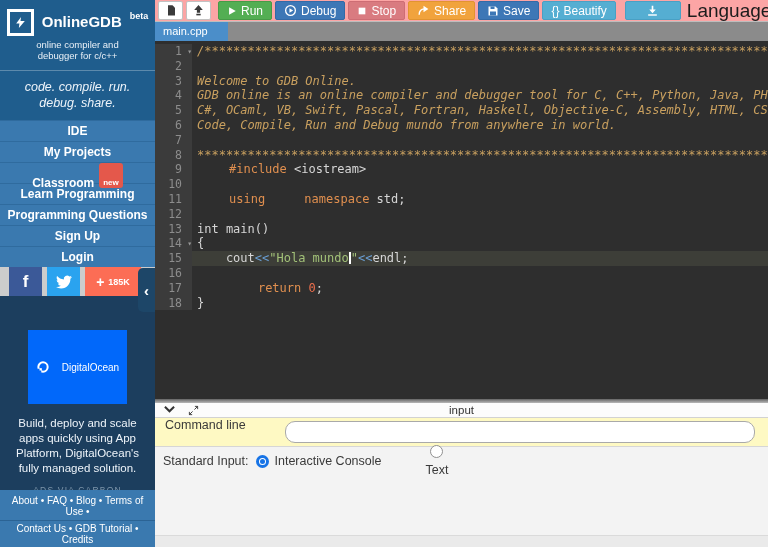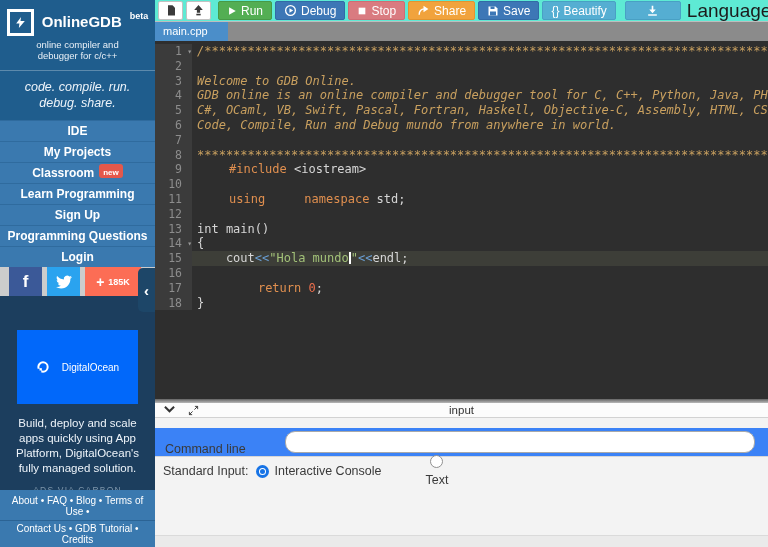--- a/index.html
+++ b/index.html
@@ -9,41 +9,41 @@
   
   .sidebar { position:absolute; left:0; top:0; width:155px; height:547px; background:#3a79af; display:flex; flex-direction:column; }
   .side-top { background:#1f5d8d; }
   .logo-row { display:flex; align-items:flex-start; justify-content:center; gap:8px; padding:9px 4px 1px; }
   .logo-box { width:27px; height:27px; border:3px solid #fff; display:flex; align-items:center; justify-content:center; flex-shrink:0; }
   .logo-title { font-size:15px; font-weight:bold; color:#fff; line-height:26px; }
   .logo-beta { font-size:9px; color:#fff; font-weight:bold; line-height:14px; }
   .logo-subtitle { font-size:9.5px; color:#e9f0f7; text-align:center; line-height:11px; padding:2px 16px 9px; border-bottom:1px solid rgba(255,255,255,0.28); }
   .tagline { font-style:italic; font-size:12.5px; color:#eef4fa; text-align:center; padding:8px 18px 9px; line-height:16px; }
   .menu-item { height:21px; line-height:20px; font-size:12px; font-weight:bold; color:#fff; text-align:center; border-top:1px solid #2f6b9e; cursor:pointer; }
-  .badge { display:inline-block; background:#e4584b; color:#fff; font-size:8px; padding:5px 4px 1px; border-radius:3px; margin-left:5px; vertical-align:2px; line-height:8px; }
+  .badge { display:inline-block; background:#e4584b; color:#fff; font-size:8px; padding:16px 4px 1px; border-radius:3px; margin-left:5px; vertical-align:2px; line-height:8px; }
   .social-row { height:34px; background:#cccccc; display:flex; align-items:center; padding-left:9px; gap:5px; }
   .social { height:29px; display:flex; align-items:center; justify-content:center; color:#fff; cursor:pointer; }
   .fb { width:33px; background:#3b5998; font-size:17px; font-weight:bold; }
   .tw { width:33px; background:#2aa3ef; }
   .follow { width:56px; background:#fc6d55; gap:4px; }
   .follow .plus { font-size:14px; font-weight:bold; line-height:14px; }
   .follow .cnt { font-size:9px; font-weight:bold; }
   .ad { height:194px; background:#1c3e5e; text-align:center; padding-top:34px; }
-  .ad-box { width:121px; height:74px; background:#0168fa; margin:0 auto; display:flex; align-items:center; justify-content:center; gap:12px; }
+  .ad-box { width:99px; height:74px; background:#0168fa; margin:0 auto; display:flex; align-items:center; justify-content:center; gap:12px; }
   .ad-brand { color:#fff; font-size:10px; }
   .ad-text { margin:12px 11px 0; font-size:11.5px; line-height:15px; color:#edf3f9; }
   .ad-attr { margin-top:9px; font-size:8.5px; letter-spacing:1.2px; color:#7d95aa; }
   .side-footer { flex:1; background:#3a79af; font-size:10px; color:#fff; text-align:center; padding-top:3px; }
   .flink-row { padding:2px 2px 3px; cursor:pointer; }
   .flink-row + .flink-row { border-top:1px solid rgba(18,60,96,0.35); }
   .collapse-tab { position:absolute; right:0; top:268px; width:17px; height:44px; background:#1d4668; border-radius:5px 0 0 5px; color:#fff; display:flex; align-items:center; justify-content:center; font-size:15px; font-weight:bold; cursor:pointer; }
 
   
   .main { position:absolute; left:155px; top:0; right:0; height:547px; }
-  .toolbar { height:22px; background:#5eead4; border-bottom:1px solid #bdbdbd; display:flex; align-items:center; padding:0 3px; gap:3px;justify-content:space-between; }
+  .toolbar { height:22px; background:#fca5a5; border-bottom:1px solid #bdbdbd; display:flex; align-items:center; padding:0 3px; gap:3px;justify-content:space-between; }
   .btn { height:19px; border-radius:2px; display:flex; align-items:center; gap:4px; font-size:12px; color:#fff; padding:0 8px; border:1px solid transparent; cursor:pointer; flex-shrink:0; }
   .btn-white { width:25px; padding:0; justify-content:center; background:#fff; border-color:#c2c2c2; color:#444; }
   .btn-run { background:#53ae53; border-color:#479a47; margin-left:4px; }
   .btn-debug, .btn-save { background:#3d77b6; border-color:#336aa6; }
   .btn-stop { background:#d97b80; border-color:#ce6d74; }
   .btn-share { background:#f1a33d; border-color:#e29430; }
   .btn-beautify, .btn-download { background:#55aed2; border-color:#49a0c4; }
   .btn-download { width:56px; justify-content:center; margin-left:6px; }
   .spacer { flex:1; }
   .lang-label { font-size:19px; color:#1c1c1c; margin-right:7px; }
@@ -67,21 +67,21 @@
   .c-str { color:#a2c178; }
   .c-num { color:#ee6f4d; }
 
   
   .panel { position:absolute; top:399px; bottom:0; left:0; right:0; background:#f3f3f3; }
   .resize-strip { height:4px; background:linear-gradient(#636363,#b8b8b8); cursor:row-resize; }
   .panel-head { height:15px; background:#fcfcfc; border-bottom:1px solid #d2d2d2; position:relative; display:flex; align-items:center; }
   .ph-icons { display:flex; gap:13px; margin-left:9px; z-index:1; }
   .ph-icons > span { cursor:pointer; display:flex; }
   .ph-title { position:absolute; left:0; right:0; text-align:center; font-size:11.5px; color:#333; }
-  .cmd-row { height:29px; border-bottom:1px solid #d6d6d6; position:relative; display:flex; align-items:flex-end; background:#3b82f6;margin-top:10px; }
+  .cmd-row { height:29px; border-bottom:1px solid #d6d6d6; position:relative; display:flex; align-items:flex-start; background:#fef9c3; }
   .cmd-label { margin-left:10px; font-size:12.5px; color:#3a3a3a; }
   .cmd-input { position:absolute; left:130px; right:13px; top:3px; height:22px; border:1px solid #a9a9a9; border-radius:10px; background:#fff; padding:0 9px; font-size:12px; outline:none; font-family:"Liberation Sans", sans-serif; }
   .stdin-row { height:28px; display:flex; align-items:center; font-size:12.5px; color:#3a3a3a; padding-left:8px; background:#f3f3f3; }
   .radio-opt { display:flex; align-items:center; gap:5px; margin-left:8px; cursor:pointer; }
   .radio-opt.second { margin-left:44px;flex-direction:column; }
   .radio { width:13px; height:13px; border-radius:50%; background:#fff; position:relative; flex-shrink:0; }
   .radio.sel { border:3px solid #1673e6; }
   .radio.sel::after { content:""; position:absolute; inset:1px; background:#1673e6; border-radius:50%; }
   .radio.unsel { border:1.5px solid #909090; }
   .panel-bottom-strip { position:absolute; bottom:0; left:0; right:0; height:12px; background:#eaeaea; border-top:1px solid #dadada; }
@@ -104,22 +104,22 @@
       </div>
       <div class="logo-subtitle">online compiler and debugger for c/c++</div>
       <div class="tagline">code. compile. run. debug. share.</div>
     </div>
 
     <nav id="menu">
         <div class="menu-item"><span>IDE</span></div>
         <div class="menu-item"><span>My Projects</span></div>
         <div class="menu-item"><span>Classroom</span><span class="badge">new</span></div>
         <div class="menu-item"><span>Learn Programming</span></div>
+        <div class="menu-item"><span>Programming Questions</span></div>
         <div class="menu-item"><span>Sign Up</span></div>
-        <div class="menu-item"><span>Programming Questions</span></div>
         <div class="menu-item"><span>Login</span></div>
       </nav>
 
     <div class="social-row">
       <a class="social fb">
         <span>f</span>
       </a>
       <a class="social tw">
         <svg width="16" height="16" viewBox="0 0 24 24">
             <path fill="#fff" d="M23.953 4.57a10 10 0 01-2.825.775 4.958 4.958 0 002.163-2.723c-.951.555-2.005.959-3.127 1.184a4.92 4.92 0 00-8.384 4.482C7.69 8.095 4.067 6.13 1.64 3.162a4.822 4.822 0 00-.666 2.475c0 1.71.87 3.213 2.188 4.096a4.904 4.904 0 01-2.228-.616v.06a4.923 4.923 0 003.946 4.827 4.996 4.996 0 01-2.212.085 4.936 4.936 0 004.604 3.417 9.867 9.867 0 01-6.102 2.105c-.39 0-.779-.023-1.17-.067a13.995 13.995 0 007.557 2.209c9.053 0 13.998-7.496 13.998-13.985 0-.21 0-.42-.015-.63A9.935 9.935 0 0024 4.59z"></path>

